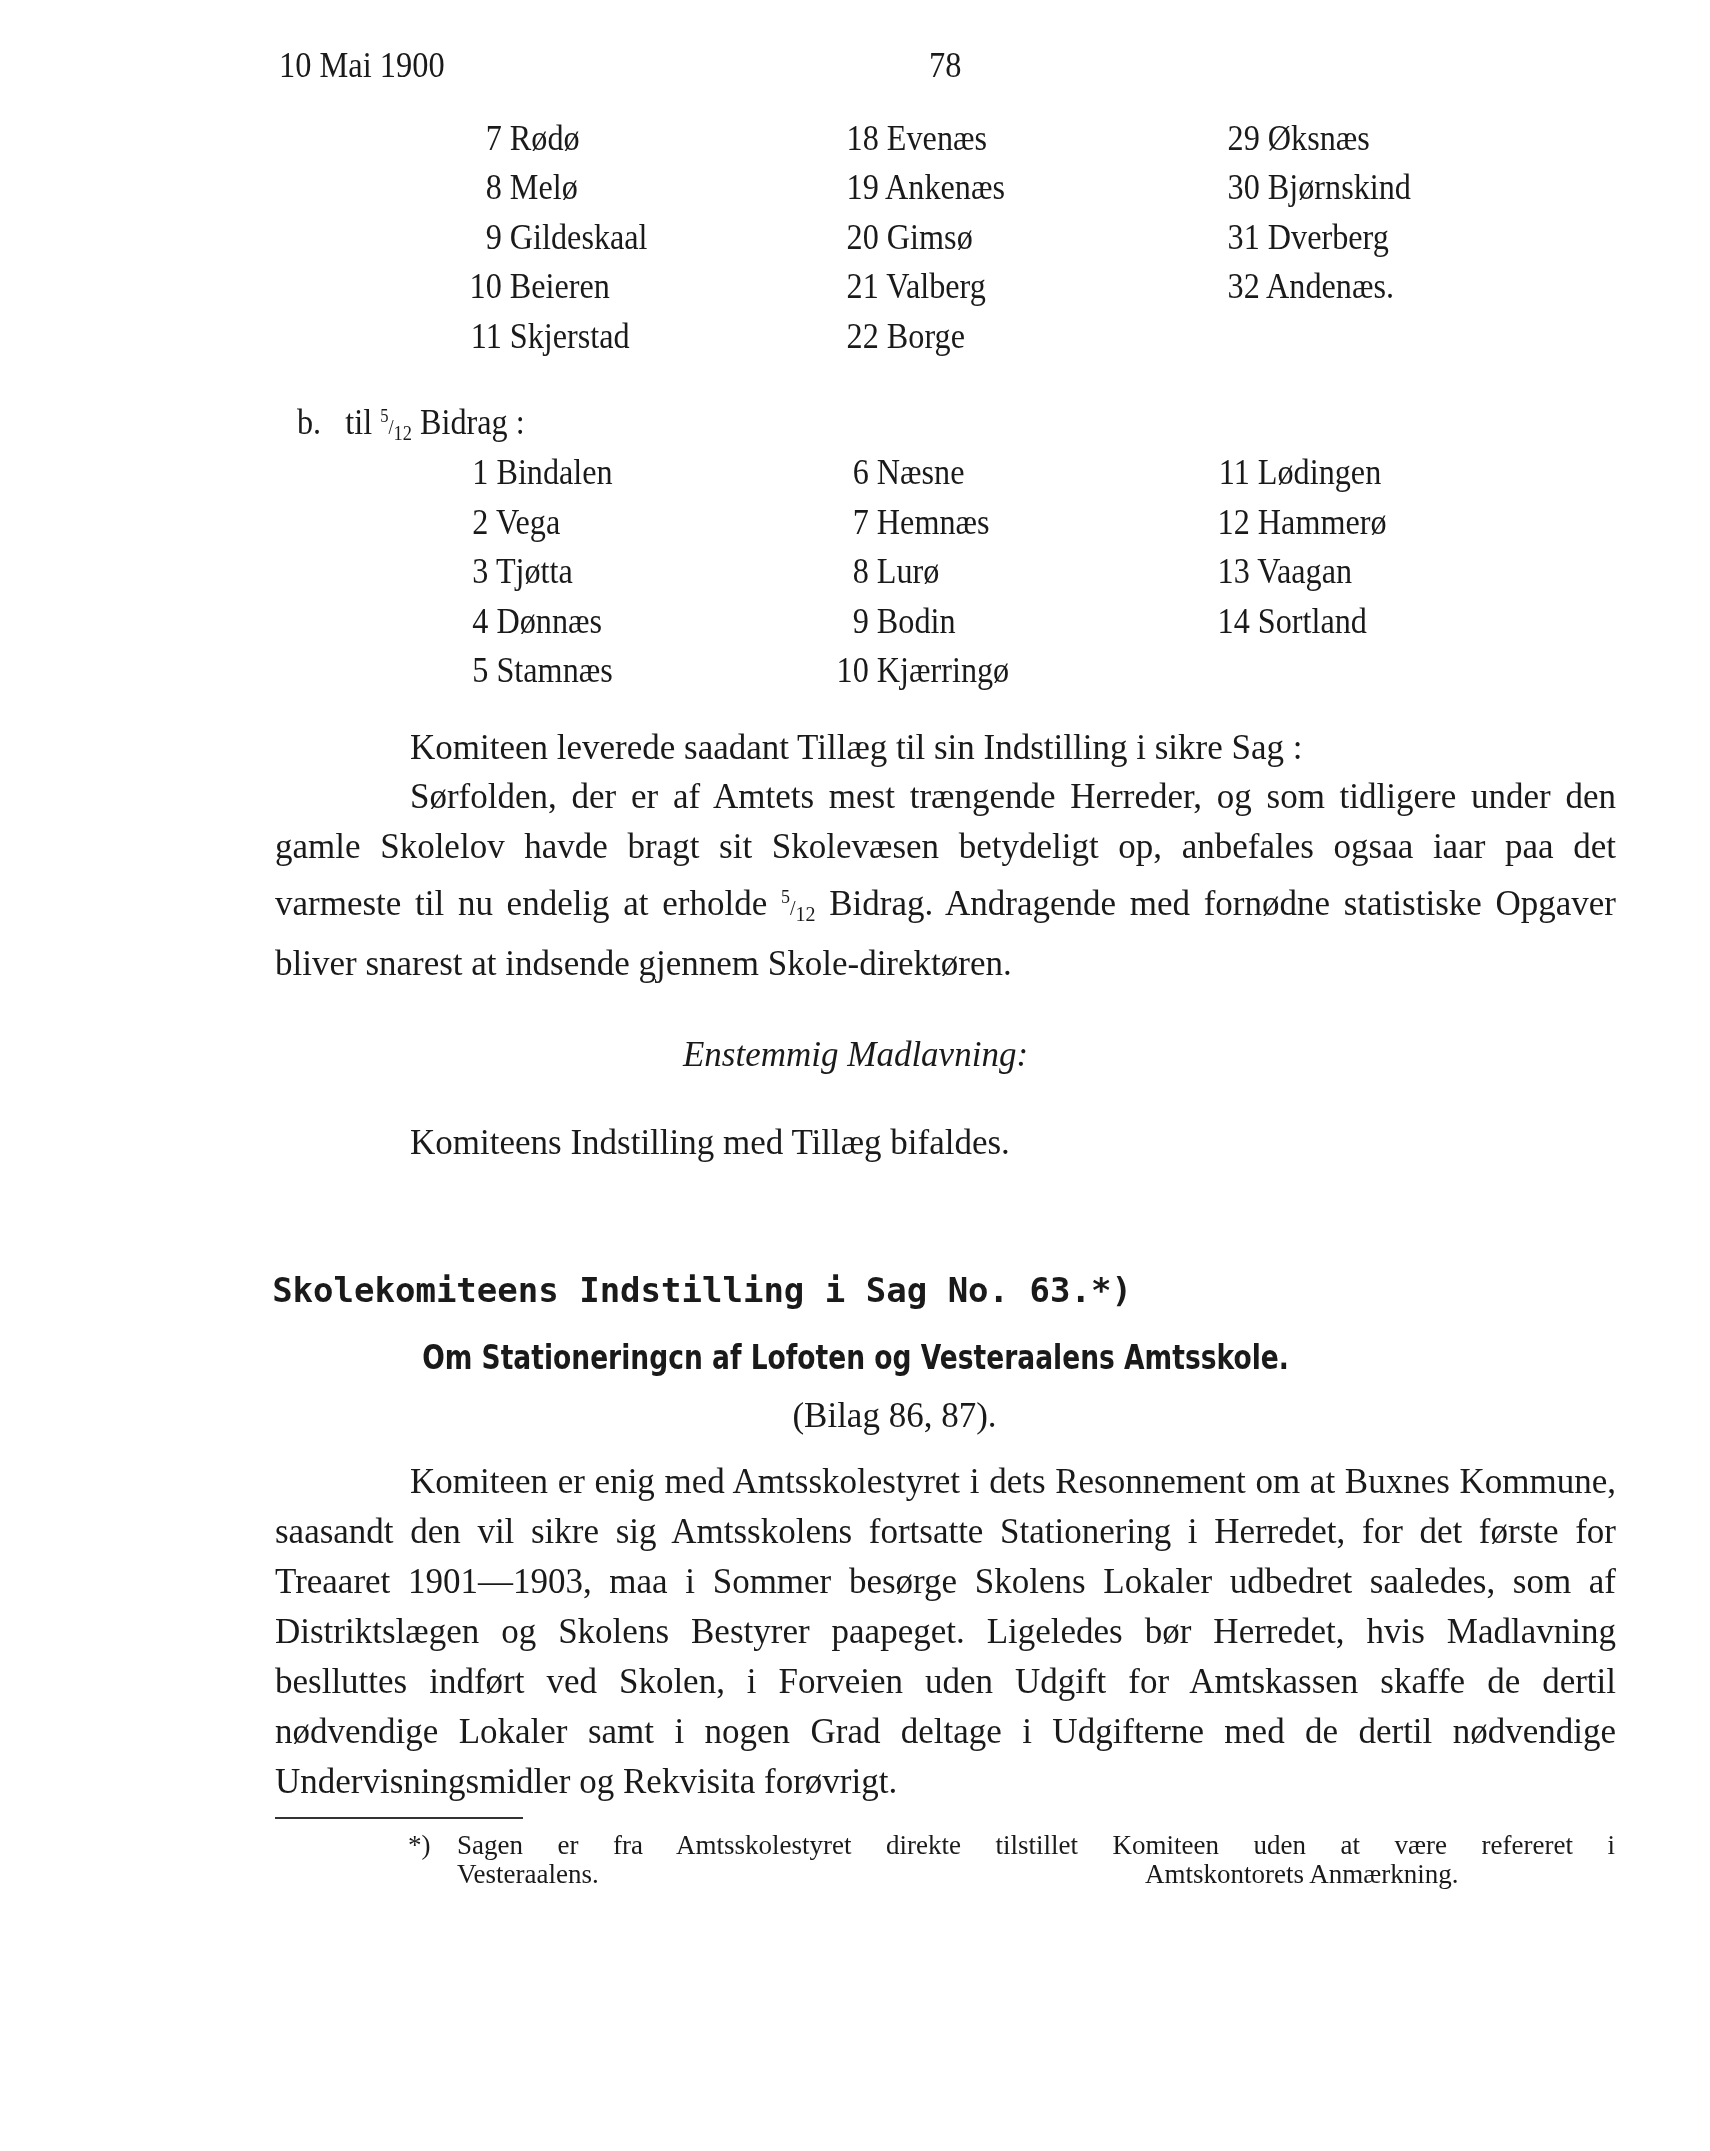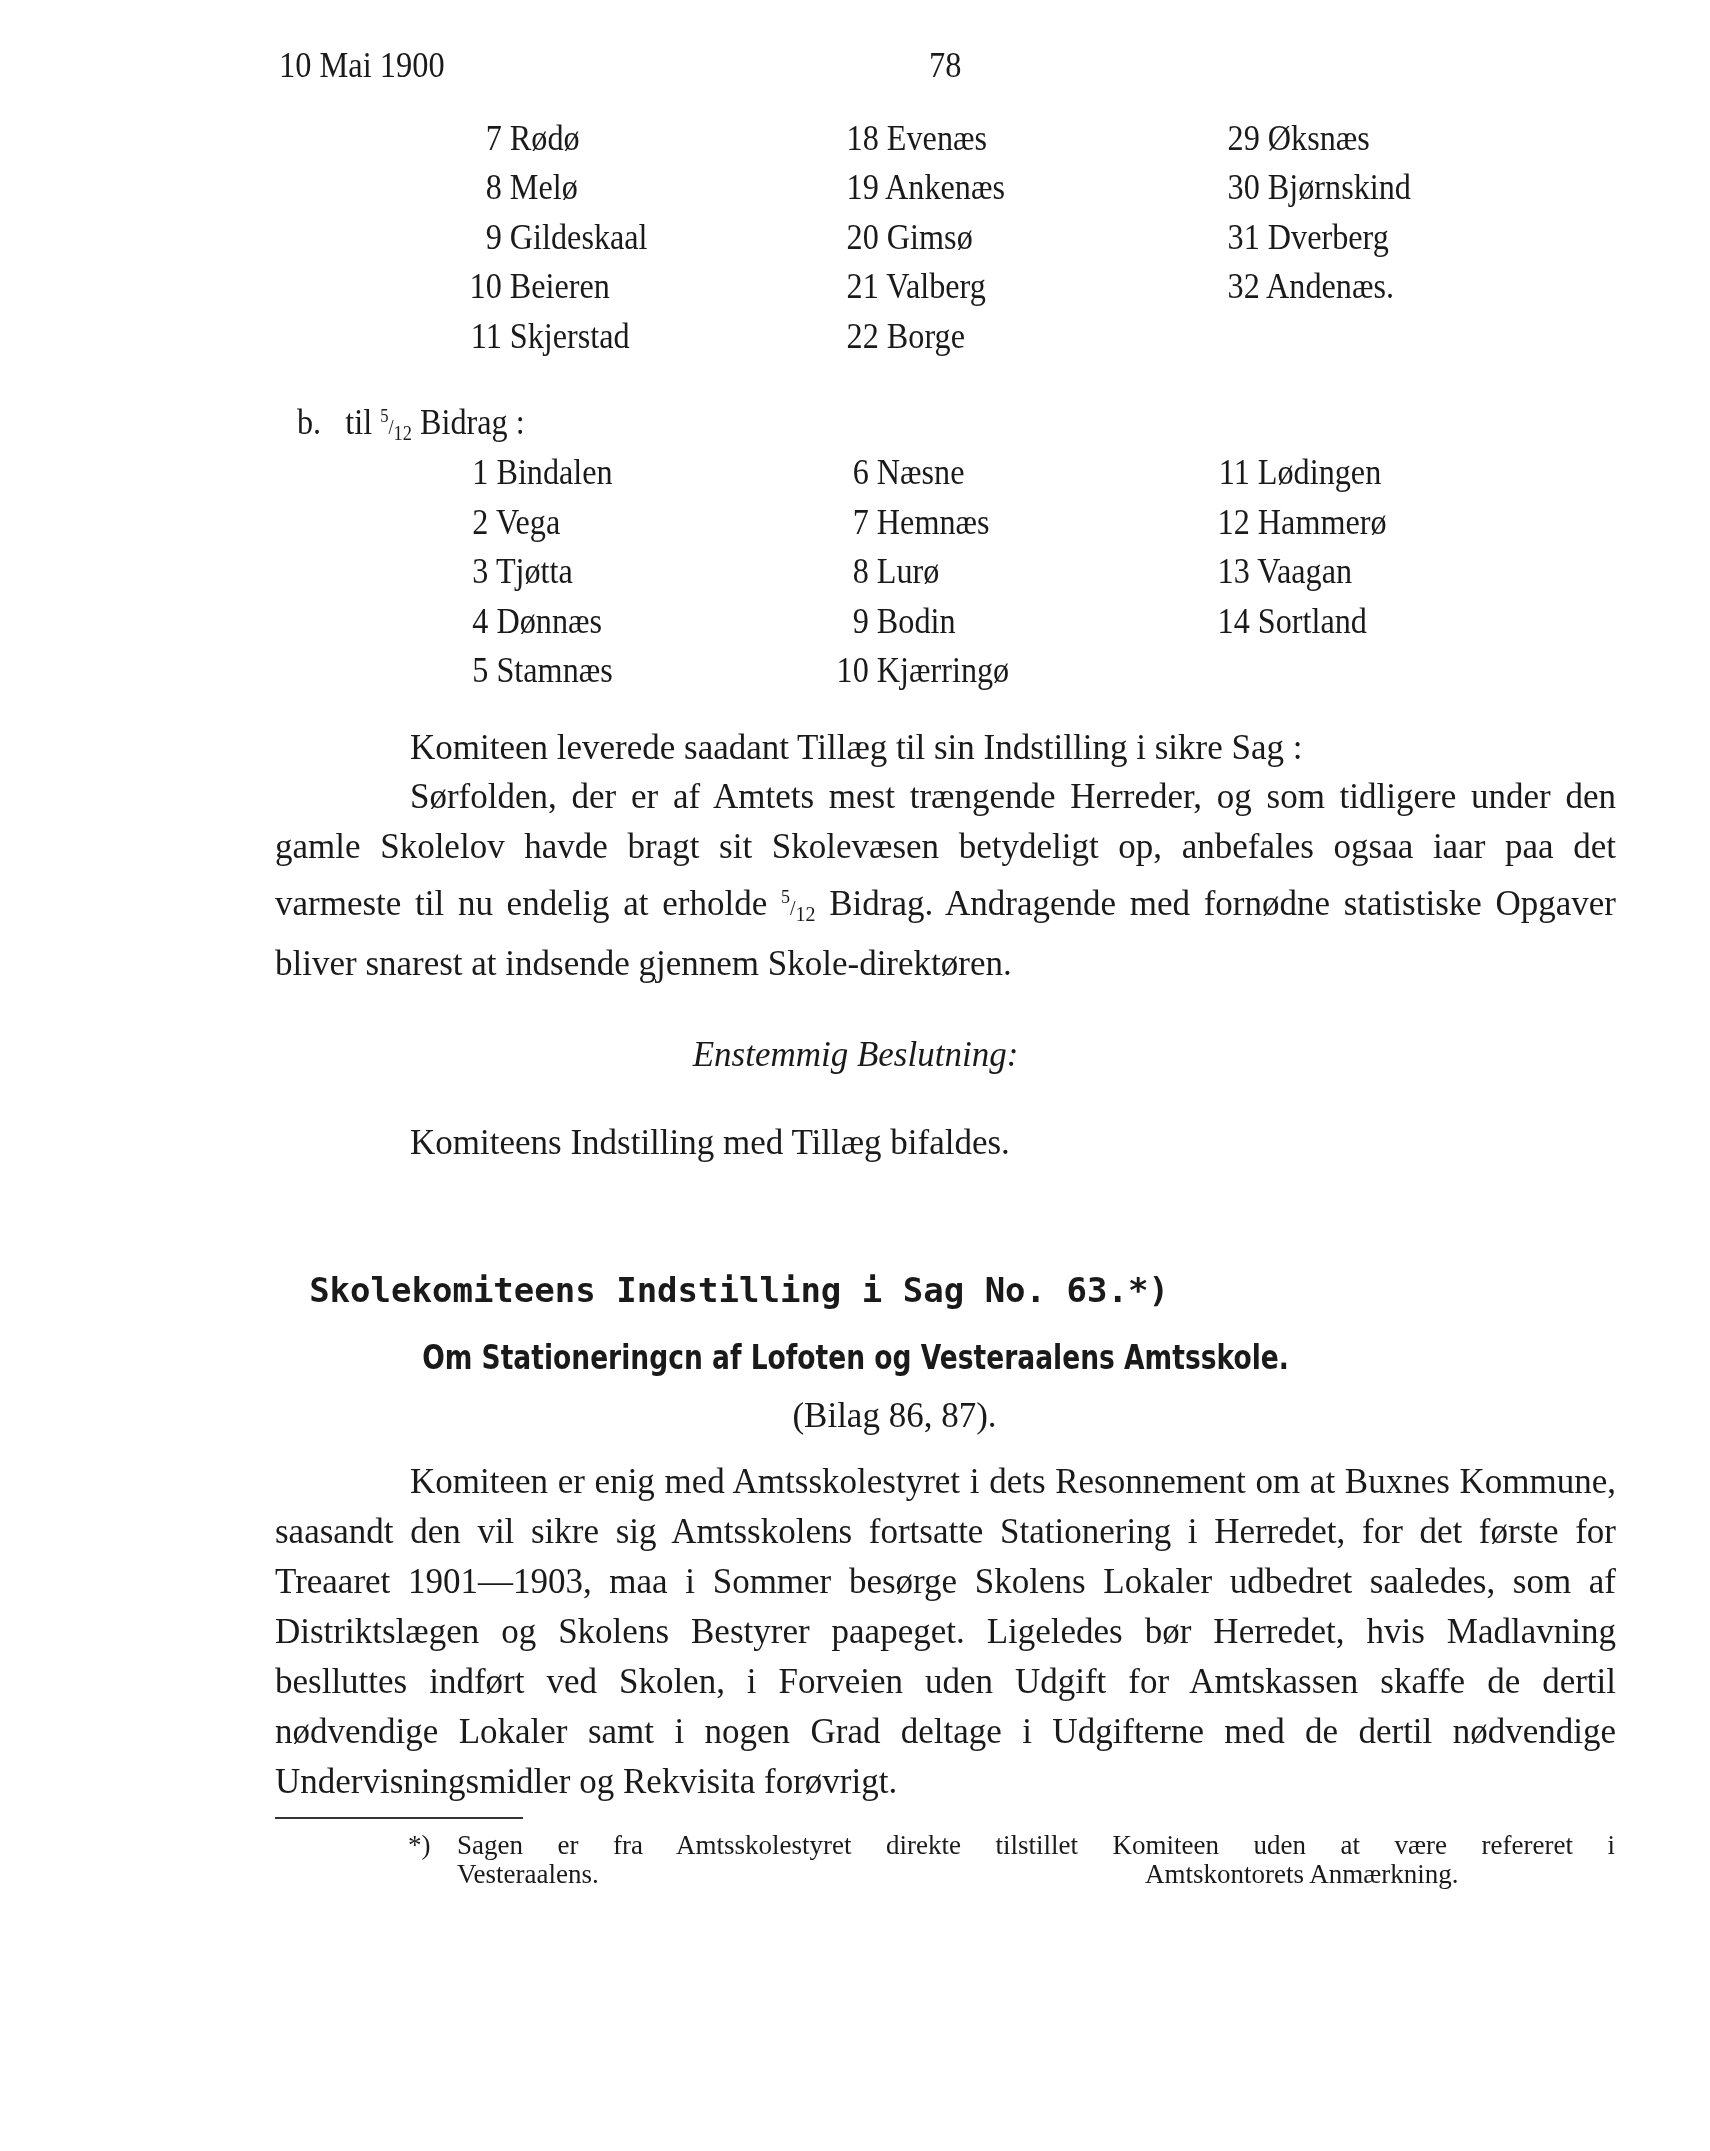--- a/index.html
+++ b/index.html
@@ -10,21 +10,21 @@
     }
     .abs { position: absolute; white-space: nowrap; }
     .hdr { font-size: 36px; top: 44px; transform: scaleX(0.9); transform-origin: left top; }
     .item { font-size: 35px; position: absolute; white-space: nowrap; transform: scaleX(0.92); transform-origin: left top; }
     .item .num { display: inline-block; text-align: right; }
     .para { position: absolute; left: 275px; width: 1341px; font-size: 35px; line-height: 50px; text-align: justify; text-align-last: left; }
     .para .indent { display: inline-block; width: 135px; }
     .frac { font-size: 20px; }
     .frac sup { font-size: 18px; vertical-align: 12px; }
     .frac sub { font-size: 20px; vertical-align: -6px; }
-    .h1 { font-family: "DejaVu Sans Mono", "Liberation Mono", monospace; font-weight: bold; font-size: 34px; left: 0; width: 1404px; text-align: center; letter-spacing: 0px; padding-left: 37px; }
+    .h1 { font-family: "DejaVu Sans Mono", "Liberation Mono", monospace; font-weight: bold; font-size: 34px; left: 0; width: 1404px; text-align: center; letter-spacing: 0px; }
     .h2 { font-family: "DejaVu Sans", "Liberation Sans", sans-serif; font-weight: bold; font-size: 34px; left: 0; width: 1711px; text-align: center; transform: scaleX(0.78); transform-origin: center top; }
     .center { left: 0; width: 1711px; text-align: center; font-size: 35px; }
     .italic { font-style: italic; }
     .rule { position: absolute; left: 275px; top: 1817px; width: 248px; height: 0; border-top: 2px solid #333; }
     .foot { font-family: "Liberation Serif", serif; font-size: 27px; position: absolute; white-space: nowrap; }
   </style>
 </head>
 <body>
 
 <div class="abs hdr" style="left:279px;">10 Mai 1900</div>
@@ -73,21 +73,21 @@
 
   <div class="item" style="left:1213px; top:453px;"><span class="num" style="width:40px">11</span> <span>Lødingen</span></div>
   <div class="item" style="left:1213px; top:503px;"><span class="num" style="width:40px">12</span> <span>Hammerø</span></div>
   <div class="item" style="left:1213px; top:552px;"><span class="num" style="width:40px">13</span> <span>Vaagan</span></div>
   <div class="item" style="left:1213px; top:602px;"><span class="num" style="width:40px">14</span> <span>Sortland</span></div>
 </div>
 
 <div class="para" style="top:723px;"><span class="indent"></span><span>Komiteen leverede saadant Tillæg til sin Indstilling i sikre Sag :</span></div>
 <div class="para" style="top:772px;"><span class="indent"></span><span>Sørfolden, der er af Amtets mest trængende Herreder, og som tidligere under den gamle Skolelov havde bragt sit Skolevæsen betydeligt op, anbefales ogsaa iaar paa det varmeste til nu endelig at erholde</span> <span class="frac"><sup>5</sup>/<sub>12</sub></span> <span>Bidrag. Andragende med fornødne statistiske Opgaver bliver snarest at indsende gjennem Skole-direktøren.</span></div>
 
-<div class="abs center italic" style="top:1035px;">Enstemmig Beslutning:</div>
+<div class="abs center italic" style="top:1035px;">Enstemmig Madlavning:</div>
 <div class="abs" style="left:410px; top:1123px; font-size:35px;">Komiteens Indstilling med Tillæg bifaldes.</div>
 
 <div class="abs h1" style="top:1270px;">Skolekomiteens Indstilling i Sag No. 63.*)</div>
 <div class="abs h2" style="top:1337px;">Om Stationeringcn af Lofoten og Vesteraalens Amtsskole.</div>
 <div class="abs center" style="top:1396px;padding-left:39px;">(Bilag 86, 87).</div>
 <div class="para" style="top:1457px;"><span class="indent"></span><span>Komiteen er enig med Amtsskolestyret i dets Resonnement om at Buxnes Kommune, saasandt den vil sikre sig Amtsskolens fortsatte Stationering i Herredet, for det første for Treaaret 1901—1903, maa i Sommer besørge Skolens Lokaler udbedret saaledes, som af Distriktslægen og Skolens Bestyrer paapeget. Ligeledes bør Herredet, hvis Madlavning beslluttes indført ved Skolen, i Forveien uden Udgift for Amtskassen skaffe de dertil nødvendige Lokaler samt i nogen Grad deltage i Udgifterne med de dertil nødvendige Undervisningsmidler og Rekvisita forøvrigt.</span></div>
 
 <div class="rule"></div>
 <div class="foot" style="left:408px; top:1830px;">*)</div>
 <div class="foot" style="left:457px; top:1830px; width:1158px; text-align:justify; text-align-last:justify; white-space:normal;">Sagen er fra Amtsskolestyret direkte tilstillet Komiteen uden at være refereret i</div>

